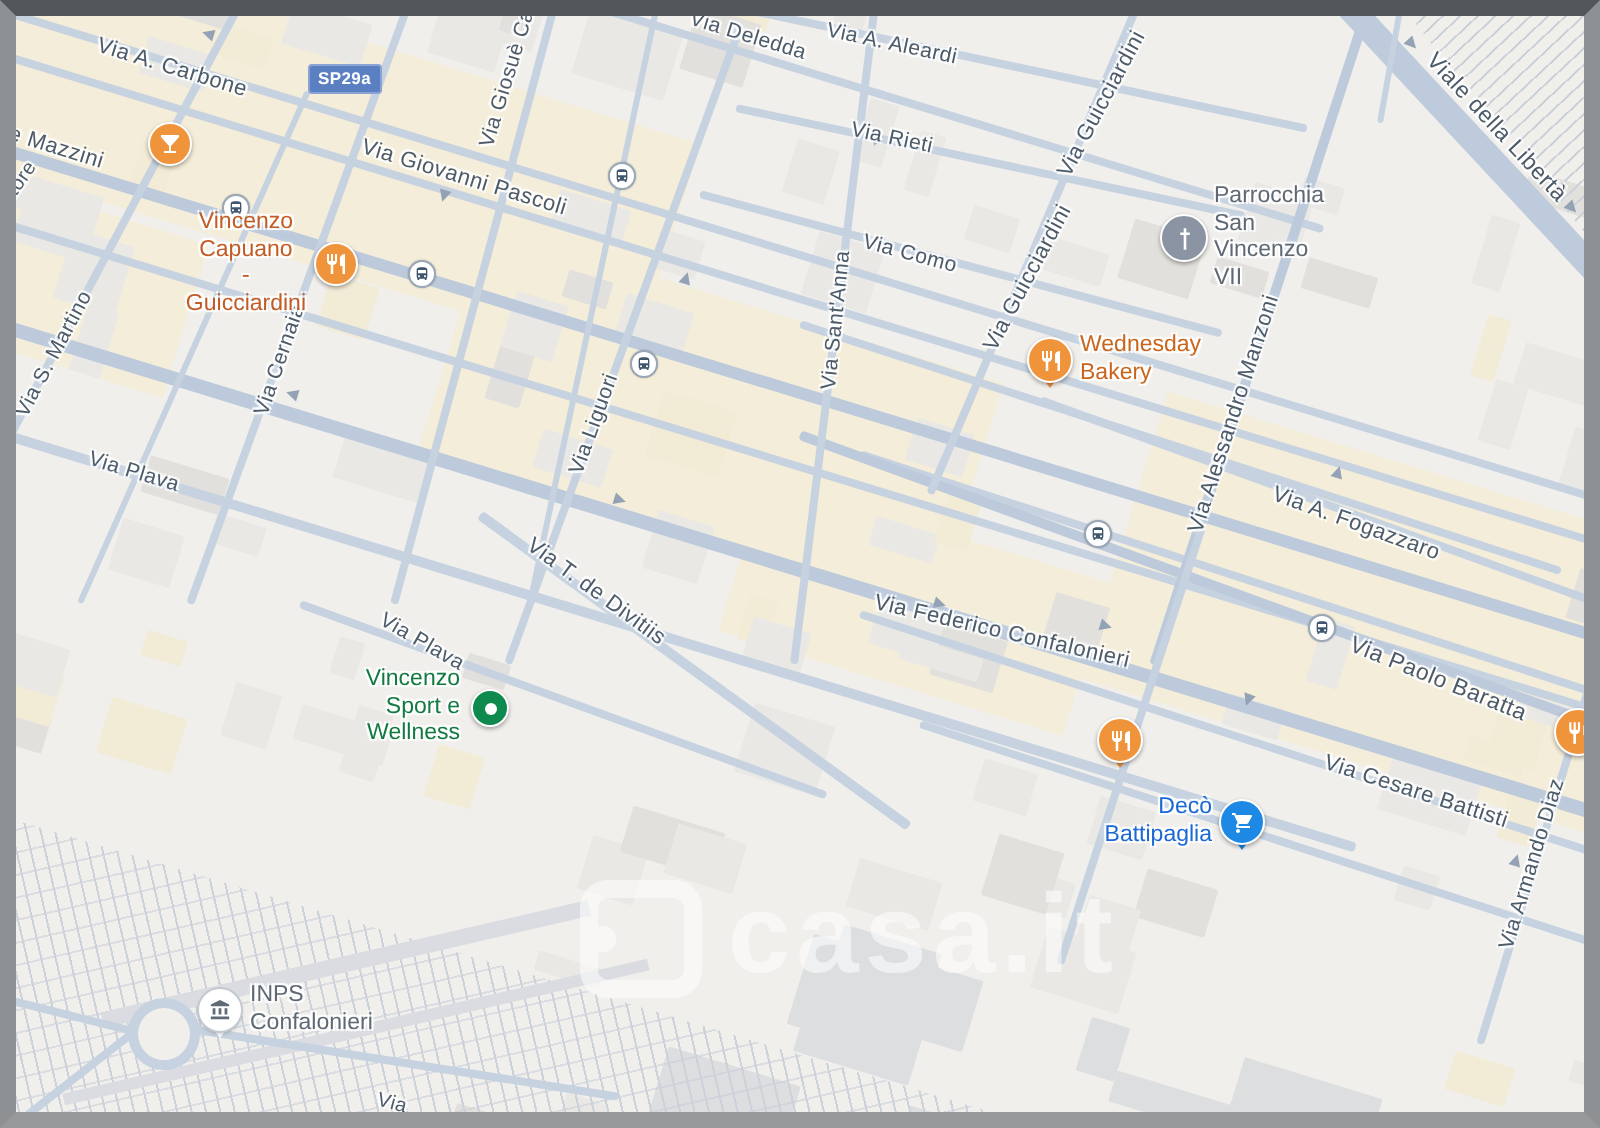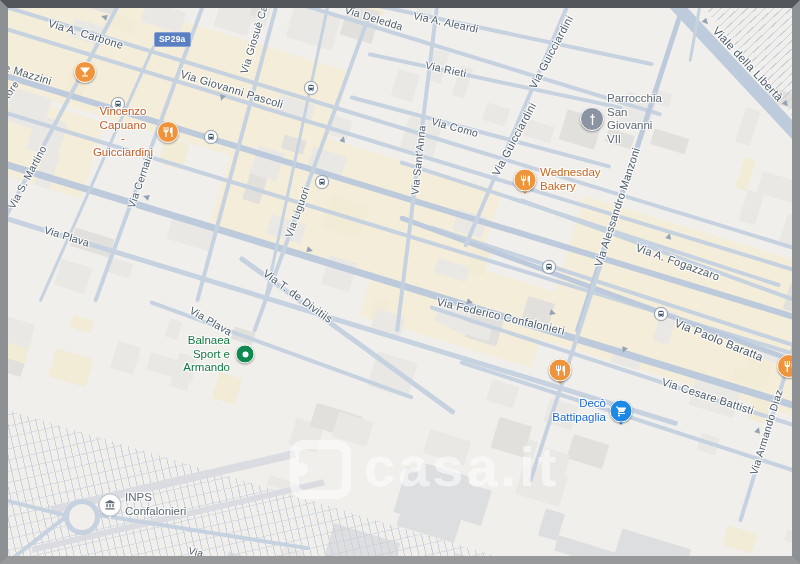--- a/index.html
+++ b/index.html
@@ -304,29 +304,29 @@
         </div>
         <div class="plabel pr" style="color: rgb(201, 102, 28);">Wednesday Bakery</div>
       </div>
       <div class="poi" style="left: 584px; top: 111px;">
         <div class="phead" style="background: rgb(138, 148, 162); width: 22px; height: 22px;">
           <svg width="13" height="13" viewBox="0 0 24 24">
             <path fill="#fff" d="M10.8 2h2.4v4h3.2v2.4h-3.2V22h-2.4V8.4H7.6V6h3.2z"></path>
           </svg>
         </div>
         <div class="plabel pr" style="color: rgb(94, 105, 116);">Parrocchia San
-Giovanni VII</div>
+Vincenzo VII</div>
       </div>
       <div class="poi" style="left: 237px; top: 346px;">
         <div class="phead" style="background: rgb(14, 138, 78); width: 17px; height: 17px;">
           <svg width="8" height="8" viewBox="0 0 24 24">
             <circle cx="12" cy="12" r="9" fill="#fff"></circle>
           </svg>
         </div>
-        <div class="plabel pl" style="color: rgb(17, 122, 65);">Balnaea Sport e Armando</div>
+        <div class="plabel pl" style="color: rgb(17, 122, 65);">Vincenzo Sport e Wellness</div>
       </div>
       <div class="poi" style="left: 552px; top: 362px;">
         <div class="tail" style="border-top-color: rgb(240, 148, 60);"></div>
         <div class="phead" style="background: rgb(240, 148, 60); width: 21px; height: 21px;">
           <svg width="12" height="12" viewBox="0 0 24 24">
             <path fill="#fff" d="M11 9H9V2H7v7H5V2H3v7c0 2.12 1.66 3.84 3.75 3.97V22h2.5v-9.03C11.34 12.84 13 11.12 13 9V2h-2v7zm5-3v8h2.5v8H21V2c-2.76 0-5 2.24-5 4z"></path>
           </svg>
         </div>
       </div>
       <div class="poi" style="left: 613px; top: 403px;">

